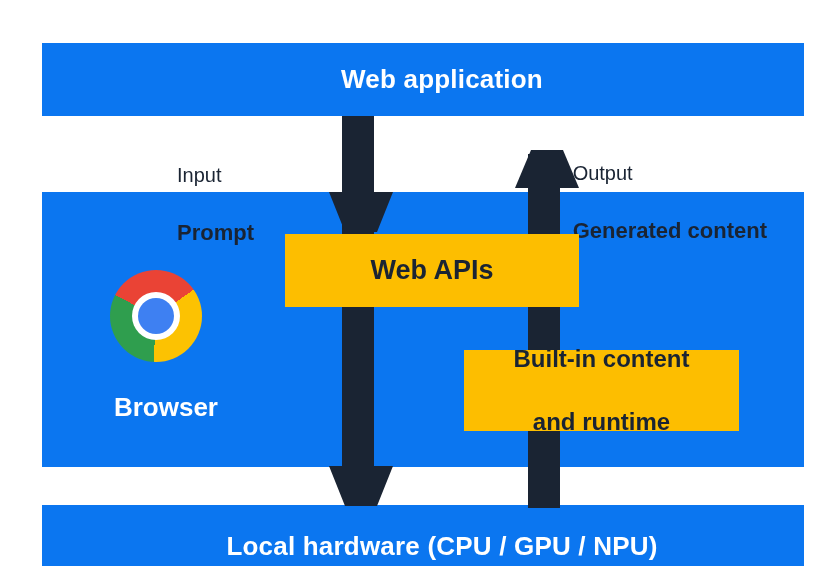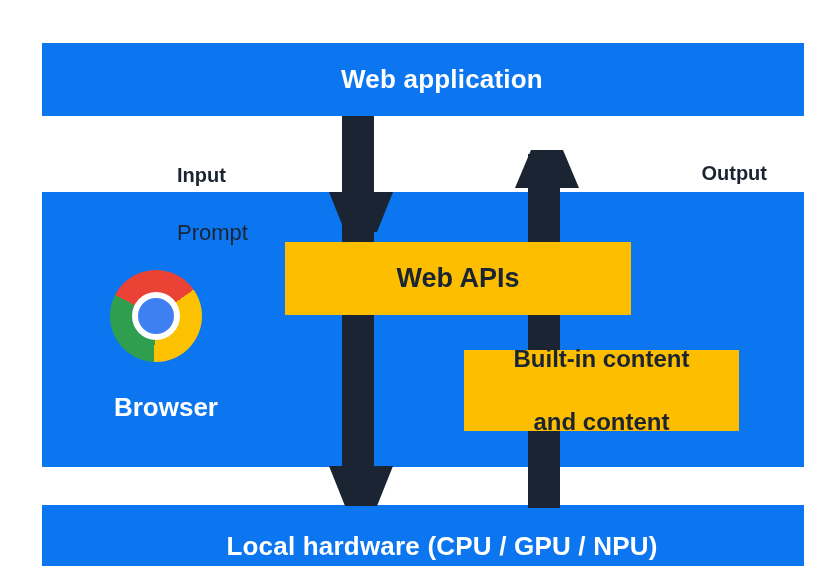--- a/index.html
+++ b/index.html
@@ -30,22 +30,22 @@
   .band-top{top:11px;height:73px;}
   .band-middle{top:160px;height:275px;}
   .band-bottom{top:473px;height:82px;}
   .band-title{
     color:var(--white);
     font-size:26px;font-weight:bold;
     letter-spacing:0.2px;
   }
   
   .gap-label{position:absolute;z-index:1;color:var(--ink-navy);line-height:1.18;}
-  .gap-label .t{display:block;font-size:20px;font-weight:bold;}
-  .gap-label .v{display:block;font-size:22px;font-weight:normal;}
+  .gap-label .t{display:block;font-size:20px;font-weight:normal;}
+  .gap-label .v{display:block;font-size:22px;font-weight:bold;}
   .input-label{left:113px;top:100px;text-align:left;}
   .output-label{right:53px;top:98px;text-align:left;margin-left:24px;}
   
   .chrome-logo{
     position:absolute;left:78px;top:238px;width:92px;height:92px;
     border-radius:50%;z-index:1;
     background:conic-gradient(from 0deg,
       var(--chrome-red) 0deg 55deg,
       var(--chrome-yellow) 55deg 183deg,
       var(--chrome-green) 183deg 297deg,
@@ -73,21 +73,21 @@
   .down-head-bottom{left:297px;top:434px;}
   .head-up{border-left:16px solid transparent;border-right:16px solid transparent;border-bottom:38px solid var(--ink-navy);}
   .up-head-top{left:483px;top:86px;}
   
   .ybox{
     position:absolute;background:var(--box-yellow);
     display:flex;flex-direction:column;align-items:center;justify-content:center;
     color:var(--ink-navy);font-weight:bold;text-align:center;
     z-index:2;
   }
-  .webapis-box{left:253px;top:210px;width:346px;height:73px;font-size:27px;}
+  .webapis-box{left:253px;top:202px;width:294px;height:73px;font-size:27px;}
   .builtin-box{left:432px;top:318px;width:275px;height:81px;font-size:24px;line-height:1.27;}
 </style>
 </head>
 <body>
 
 <div class="canvas">
 
   <div class="band band-top">
     <span class="band-title">Web application</span>
   </div>
@@ -97,36 +97,37 @@
   <div class="band band-bottom">
     <span class="band-title">Local hardware (CPU / GPU / NPU)</span>
   </div>
 
   <div class="gap-label input-label">
     <span class="t">Input</span>
     <span class="v">Prompt</span>
   </div>
   <div class="gap-label output-label">
     <span class="t">Output</span>
+    <span class="v">Generated content</span>
   </div>
 
   <div class="arrow-part arrow-line down-line"></div>
   <div class="arrow-part head head-down down-head-mid"></div>
   <div class="arrow-part head head-down down-head-bottom"></div>
 
   <div class="arrow-part arrow-line up-line"></div>
   <div class="arrow-part head head-up up-head-top"></div>
 
   <div class="chrome-logo">
     <div class="chrome-ring"></div>
     <div class="chrome-core"></div>
   </div>
   <div class="browser-label">Browser</div>
 
   <div class="ybox webapis-box">
     <span>Web APIs</span>
   </div>
   <div class="ybox builtin-box">
     <span>Built-in content</span>
-    <span>and content</span>
+    <span>and runtime</span>
   </div>
 
 </div>
 
 </body></html>

